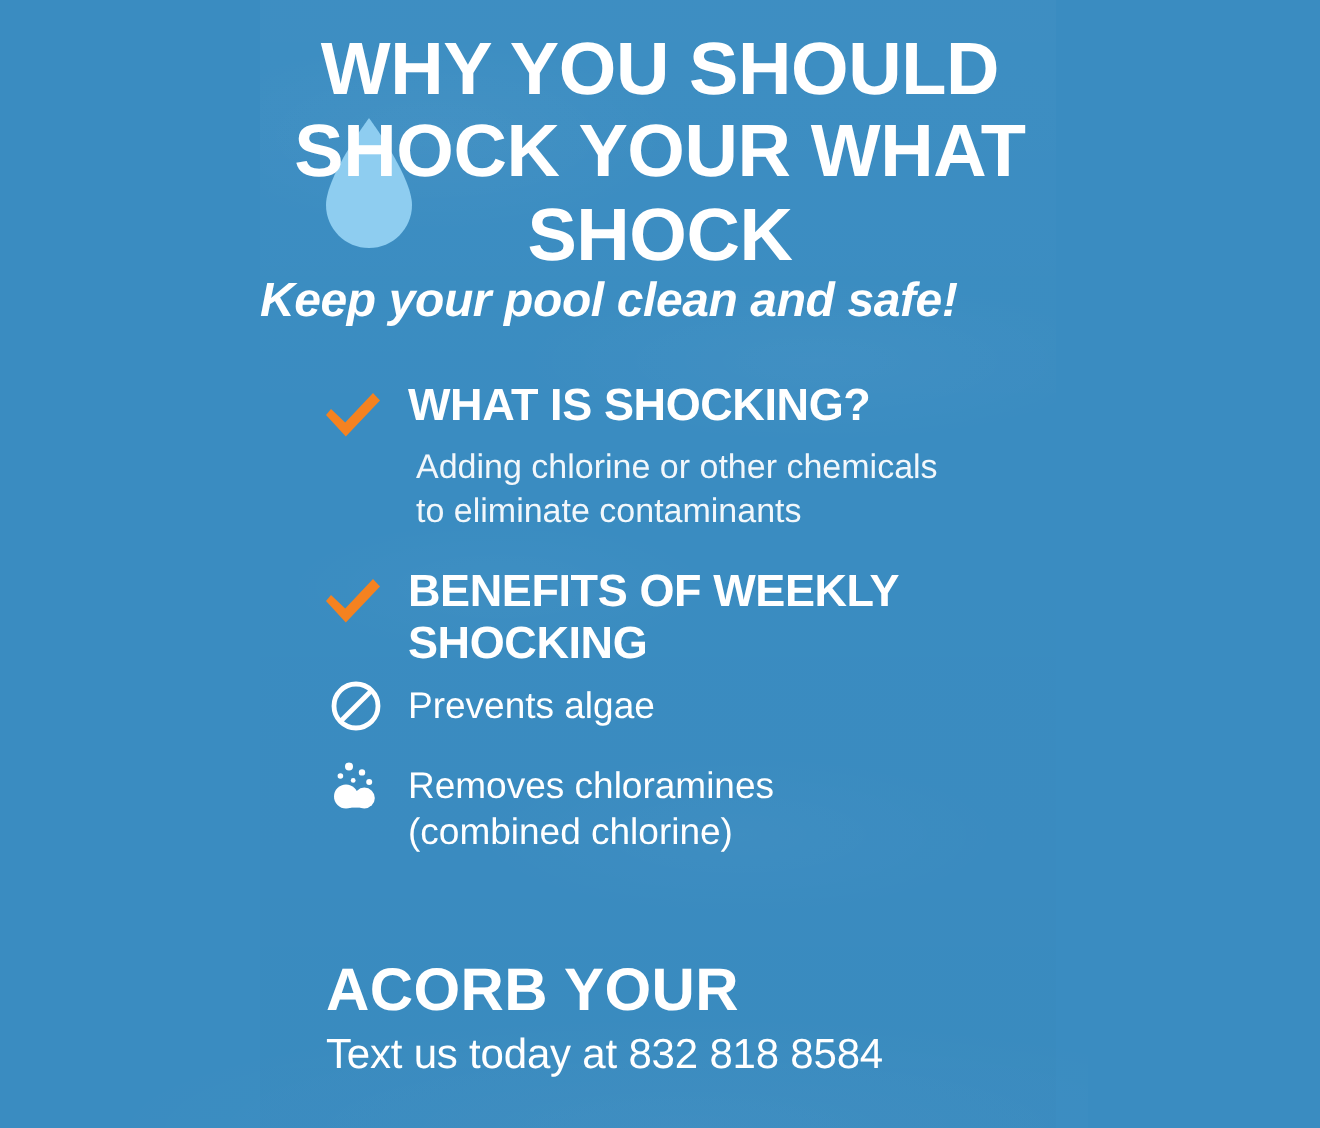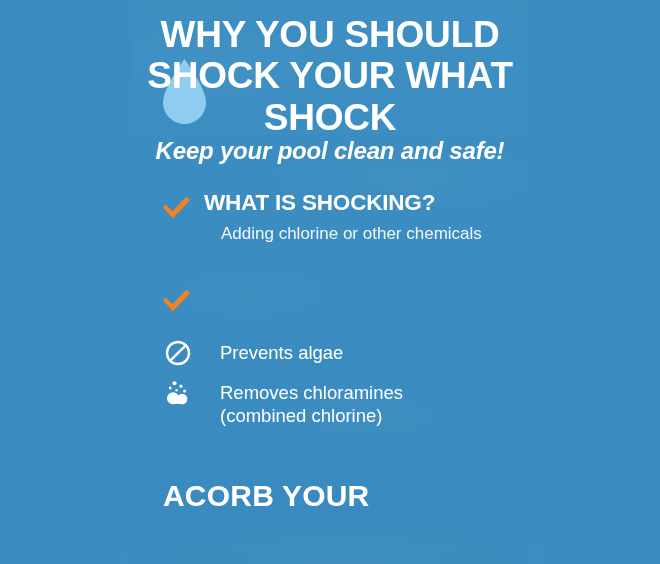--- a/index.html
+++ b/index.html
@@ -76,21 +76,21 @@
     top: 58px;
     width: 47px;
     height: 68px;
   }
 
   .subtitle {
     position: absolute;
     left: 130px;
     top: 137px;
     width: 400px;
-    text-align: center;
+    text-align: left;
     color: #ffffff;
     font-style: italic;
     font-weight: bold;
     font-size: 24px;
     letter-spacing: -0.2px;
   }
 
   
   .section { position: absolute; }
   .sec-one { left: 160px; top: 190px; }
@@ -110,21 +110,21 @@
   .sec-title {
     color: #ffffff;
     font-weight: bold;
     font-size: 22.5px;
     line-height: 1.17;
     letter-spacing: -0.2px;
   }
   .sec-title .t-line { display: block; }
 
   .sec-body {
-    margin-left: 61px;
+    margin-left: 48px;
     margin-top: 2px;
     color: #f2f7fb;
     font-size: 17px;
     line-height: 1.28;
   }
   .sec-body .b-line { display: block; }
 
   
   .bullets {
     position: absolute;
@@ -145,21 +145,21 @@
     display: flex;
     align-items: flex-start;
     justify-content: center;
   }
   .bullet-text {
     color: #ffffff;
     font-size: 18.5px;
     line-height: 1.24;
     padding-top: 2px;
   }
-  .bullet-text .bt-line { display: block; margin-left: 16px; }
+  .bullet-text .bt-line { display: block; }
 
   
   .brand {
     position: absolute;
     left: 163px;
     top: 479px;
     color: #ffffff;
     font-weight: bold;
     font-size: 30px;
     letter-spacing: 0.2px;
@@ -203,29 +203,34 @@
           <svg viewBox="0 0 32 28" width="32" height="28" aria-hidden="true">
             <path d="M3 14.5 L5.5 11.5 L12.6 18.2 L26.5 3.5 L30 7.2 L12.9 25.2 Z" fill="#f58220"></path>
           </svg>
         </span>
         <span class="sec-title">
           <span class="t-line">WHAT IS SHOCKING?</span>
         </span>
       </div>
       <div class="sec-body">
         <span class="b-line">Adding chlorine or other chemicals</span>
+        <span class="b-line">to eliminate contaminants</span>
       </div>
     </div>
 
     <div class="section sec-two">
       <div class="sec-head-row">
         <span class="check-icon">
           <svg viewBox="0 0 32 28" width="32" height="28" aria-hidden="true">
             <path d="M3 14.5 L5.5 11.5 L12.6 18.2 L26.5 3.5 L30 7.2 L12.9 25.2 Z" fill="#f58220"></path>
           </svg>
+        </span>
+        <span class="sec-title">
+          <span class="t-line">BENEFITS OF WEEKLY</span>
+          <span class="t-line">SHOCKING</span>
         </span>
       </div>
     </div>
 
     <div class="bullets">
 
       <div class="bullet-row">
         <span class="bullet-icon">
           <svg viewBox="0 0 26 26" width="26" height="26" aria-hidden="true">
             <circle cx="13" cy="13" r="11" fill="none" stroke="#ffffff" stroke-width="2.4"></circle>
@@ -253,15 +258,16 @@
         <span class="bullet-text">
           <span class="bt-line">Removes chloramines</span>
           <span class="bt-line">(combined chlorine)</span>
         </span>
       </div>
 
 
     </div>
 
     <div class="brand">ACORB YOUR</div>
+    <div class="contact">Text us today at 832 818 8584</div>
 
   </div>
 </div>
 
 </body></html>

